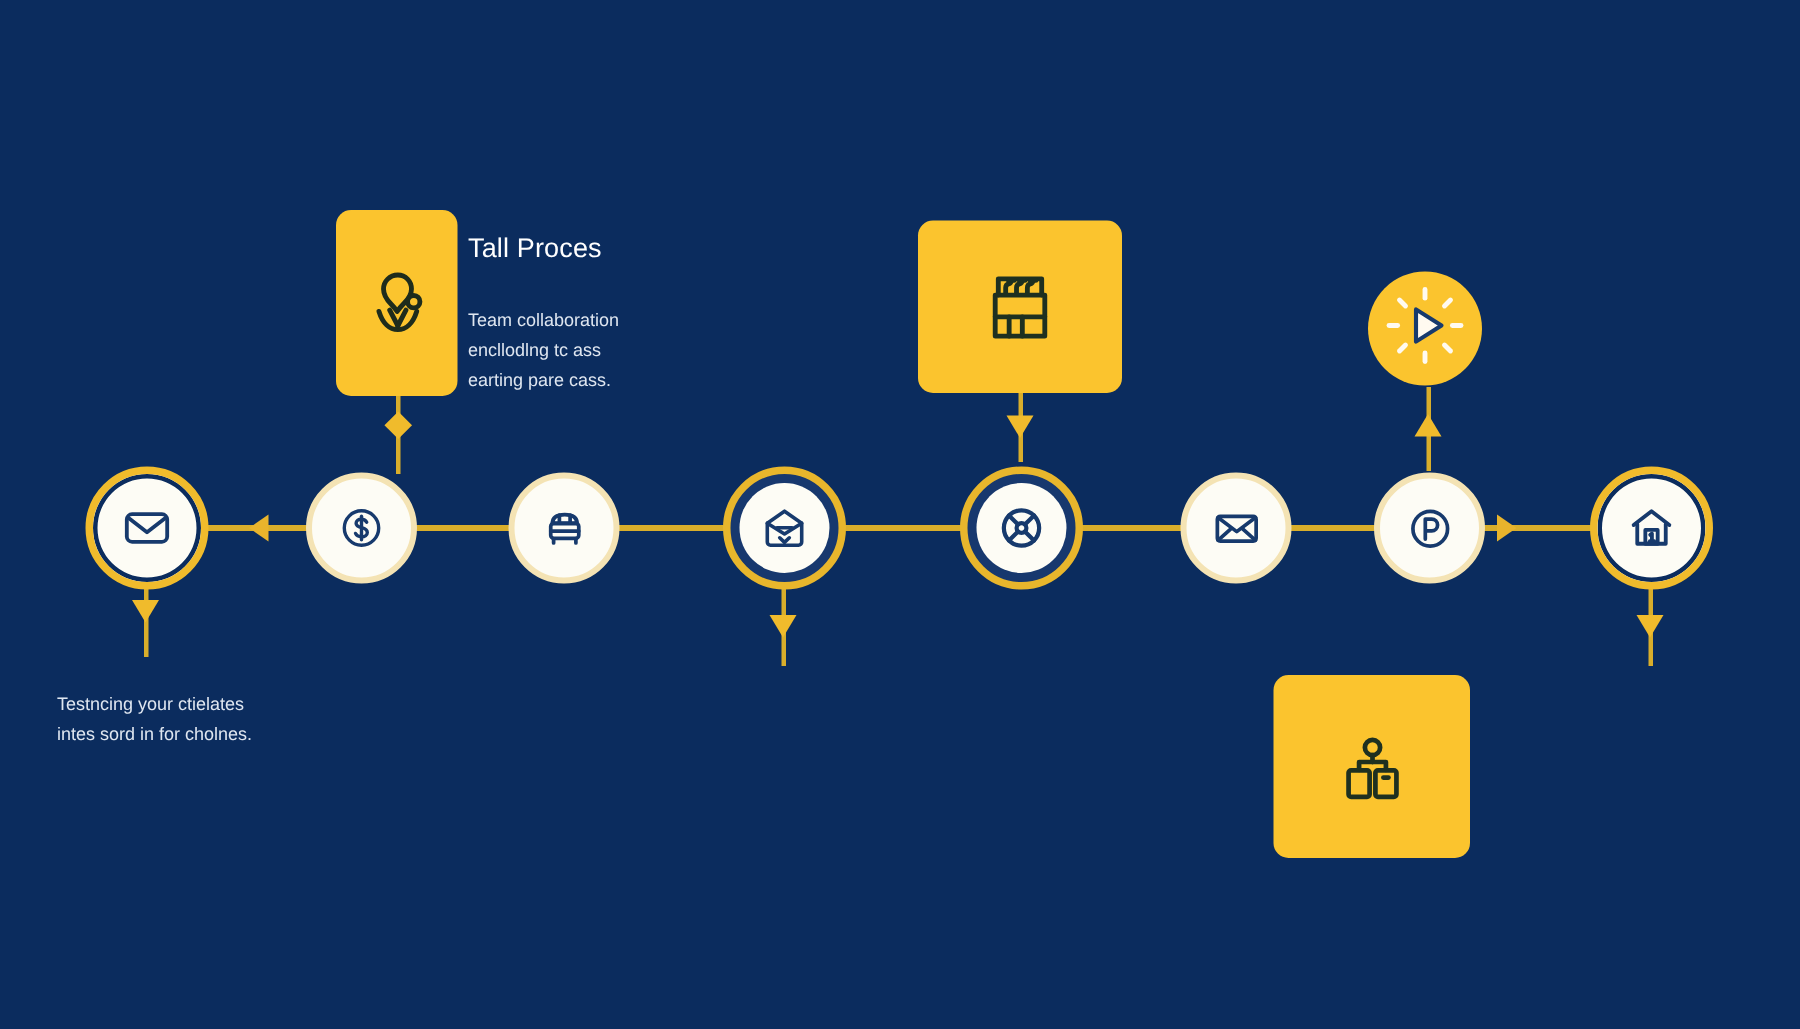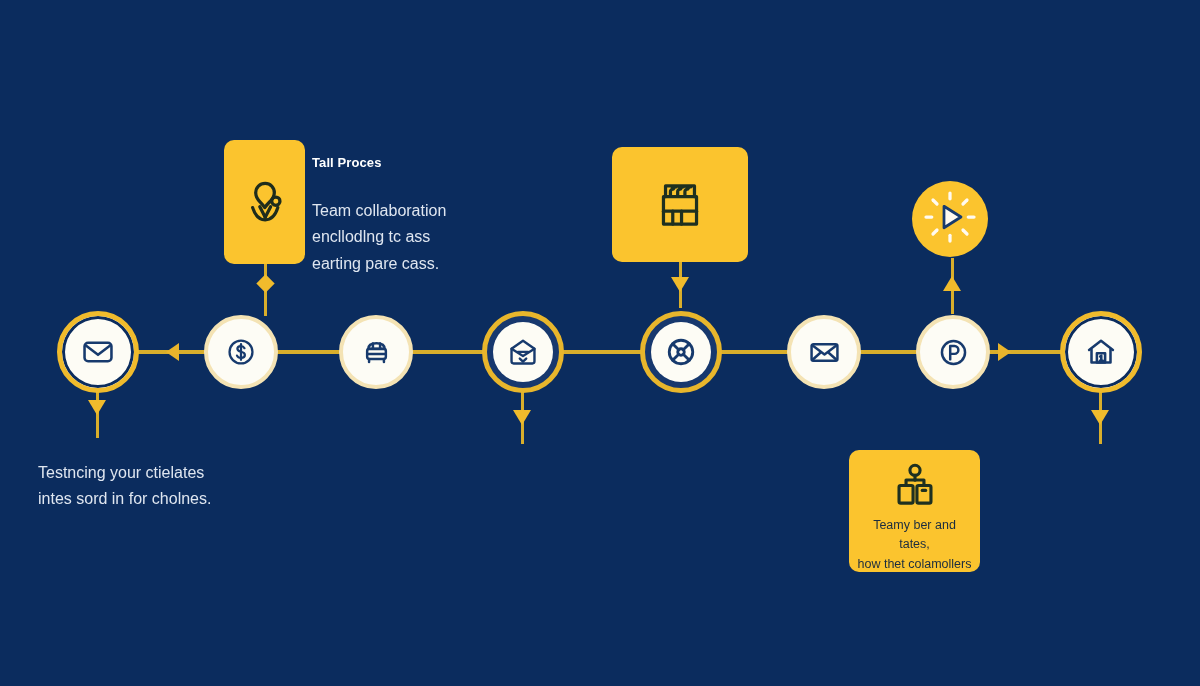--- a/index.html
+++ b/index.html
@@ -123,29 +123,29 @@
     background: #fbc42e;
     display: flex;
     align-items: center;
     justify-content: center;
   }
 
   
   .text-block { position: absolute; }
   .text-block .tb-title {
     color: #ffffff;
-    font-size: 13px;
-    font-weight: 700;
+    font-size: 18px;
+    font-weight: 400;
     letter-spacing: .1px;
     margin: 0 0 28px 0;
     white-space: nowrap;
   }
   .text-block .tb-body {
     color: #dfe6f0;
-    font-size: 16px;
+    font-size: 12px;
     line-height: 1.65;
     margin: 0;
     white-space: pre-line;
   }
 </style>
 </head>
 <body>
 
 <div id="canvas">
 
@@ -331,17 +331,15 @@
       <svg width="58" height="58" viewBox="0 0 24 24" fill="none" stroke="#1e3020" stroke-width="1.3" stroke-linecap="round" stroke-linejoin="round">
         <circle cx="12" cy="5.1" r="2.1"></circle>
         <path d="M12 7.2 V9.1"></path>
         <path d="M12 9.1 H8.3 v2.2"></path>
         <path d="M12 9.1 H15.7 v2.2"></path>
         <rect x="5.4" y="11.4" width="5.8" height="7.3" rx="0.7"></rect>
         <rect x="12.8" y="11.4" width="5.8" height="7.3" rx="0.7"></rect>
         <path d="M15 13.4 h1.4"></path>
       </svg>
     </div>
-    <div class="card-caption">Teamy ber and tates,
-how thet colamollers</div>
   </div>
 
 </div>
 
 </body></html>

